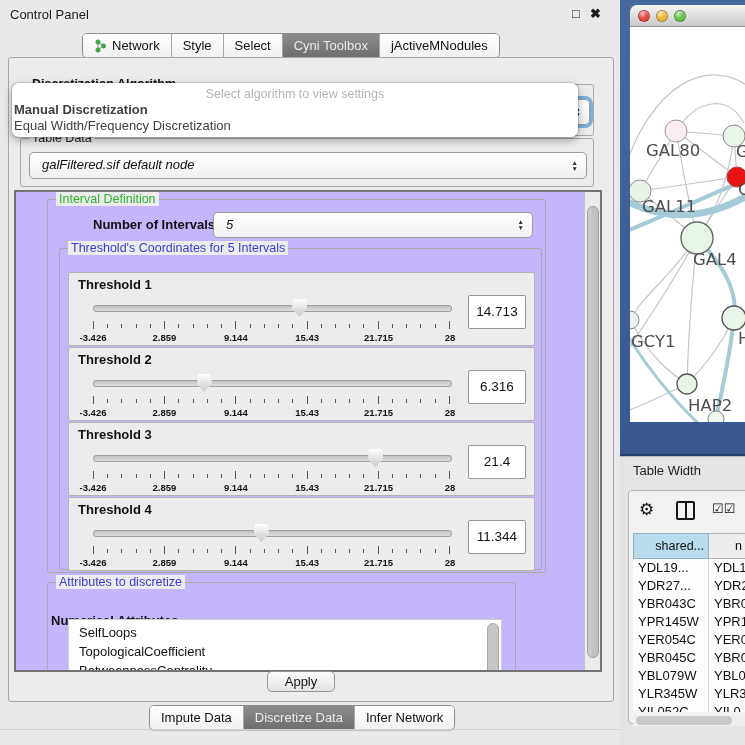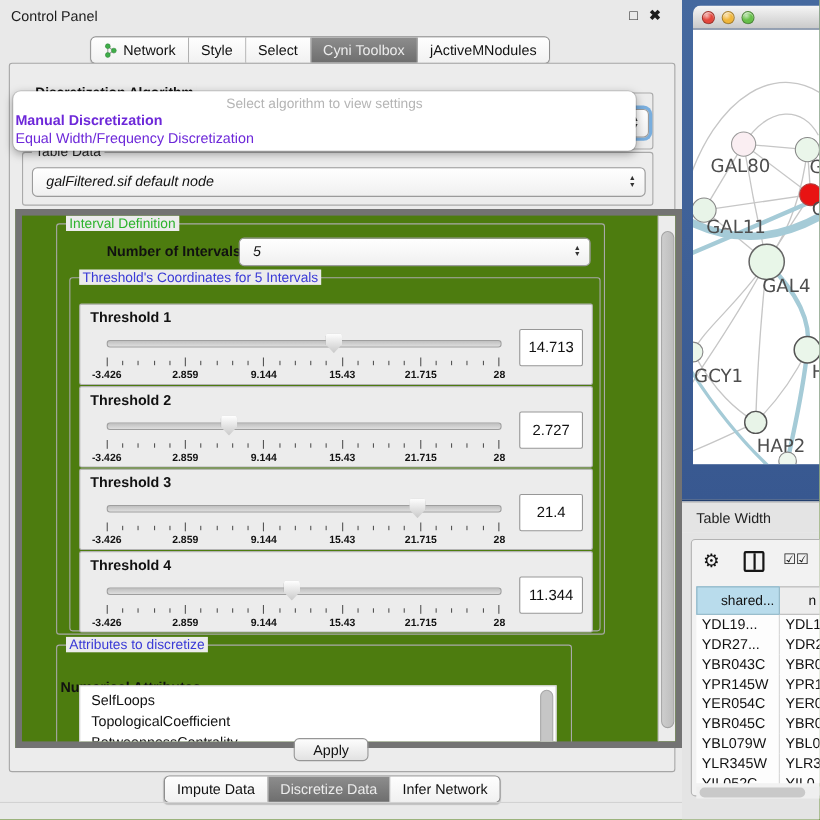--- a/index.html
+++ b/index.html
@@ -28,29 +28,29 @@
   .algo-grp .grp-label{font-weight:bold;color:#111;}
   .combo{position:absolute;background:linear-gradient(#ffffff,#f0f0f0);border:1px solid #9b9b9b;
        border-radius:5px;font-size:13px;color:#111;font-style:italic;}
   .combo .val{position:absolute;left:12px;top:0;line-height:24px;white-space:nowrap;}
   .stepper{position:absolute;right:8px;top:50%;transform:translateY(-50%);font-size:6.5px;line-height:6px;
        color:#333;text-align:center;}
   .algo-combo{left:28px;top:99px;width:560px;height:24px;box-shadow:0 0 0 3px #79aede;z-index:2;}
   .popup{position:absolute;left:12px;top:83px;width:566px;height:54px;background:#fff;border-radius:7px;
        box-shadow:0 3px 9px rgba(0,0,0,.35),0 0 0 1px rgba(0,0,0,.12);z-index:10;}
   .popup .hint{position:absolute;left:0;right:0;top:4px;text-align:center;color:#b5b5b5;font-size:12.5px;}
-  .popup .opt{position:absolute;left:2px;font-size:13px;color:#6d28d9;white-space:nowrap;}
+  .popup .opt{position:absolute;left:2px;font-size:13px;color:#404040;white-space:nowrap;}
   .popup .opt1{top:19px;font-weight:bold;}
   .popup .opt2{top:35px;}
   .td-grp{left:20px;top:138px;width:572px;height:47px;}
   .td-grp .grp-label{color:#222;}
   .td-combo{left:8px;top:13px;width:556px;height:25px;}
   
-  .viewport{position:absolute;left:14px;top:190px;width:584px;height:478px;border:6px solid #737373;
-       background:#4d7c0f;overflow:hidden;padding-left:10px;}
+  .viewport{position:absolute;left:14px;top:190px;width:584px;height:478px;border:2px solid #737373;
+       background:#c4b5fd;overflow:hidden;}
   .vscroll{position:absolute;right:0;top:0;width:15px;height:100%;background:#ececec;border-left:1px solid #c4c4c4;}
   .vscroll .thumb{position:absolute;left:2px;top:14px;width:10px;height:450px;border:1px solid #a2a2a2;
        border-radius:6px;background:linear-gradient(90deg,#cdcdcd,#bdbdbd);}
   .int-grp{left:31px;top:7px;width:497px;height:372px;}
   .int-grp .grp-label{color:#2db32d;}
   .noi-label{position:absolute;left:45px;top:17px;font-weight:bold;font-size:13px;}
   .noi-combo{left:165px;top:12px;width:318px;height:24px;}
   .thr-grp{left:11px;top:48px;width:481px;height:320px;}
   .thr-grp .grp-label{color:#3a3ad6;}
   .th-row{position:absolute;left:8px;width:465px;height:72px;border:1px solid #b3b3b3;border-radius:2px;background:#ececec;}
@@ -262,21 +262,21 @@
               </div>
             <div class="tick-labels">
                 <span style="left: 0%;">-3.426</span>
                 <span style="left: 20%;">2.859</span>
                 <span style="left: 40%;">9.144</span>
                 <span style="left: 60%;">15.43</span>
                 <span style="left: 80%;">21.715</span>
                 <span style="left: 100%;">28</span>
               </div>
           </div>
-          <div class="th-value">2.727</div>
+          <div class="th-value">6.316</div>
         </div>
 
         <div class="th-row" style="top:173px">
           <div class="th-label">Threshold 3</div>
           <div class="th-slider">
             <div class="track"></div>
             <div class="handle" style="left: 79%;"></div>
             <div class="ticks">
                 <span class="tick major"></span>
                 <span class="tick"></span>

